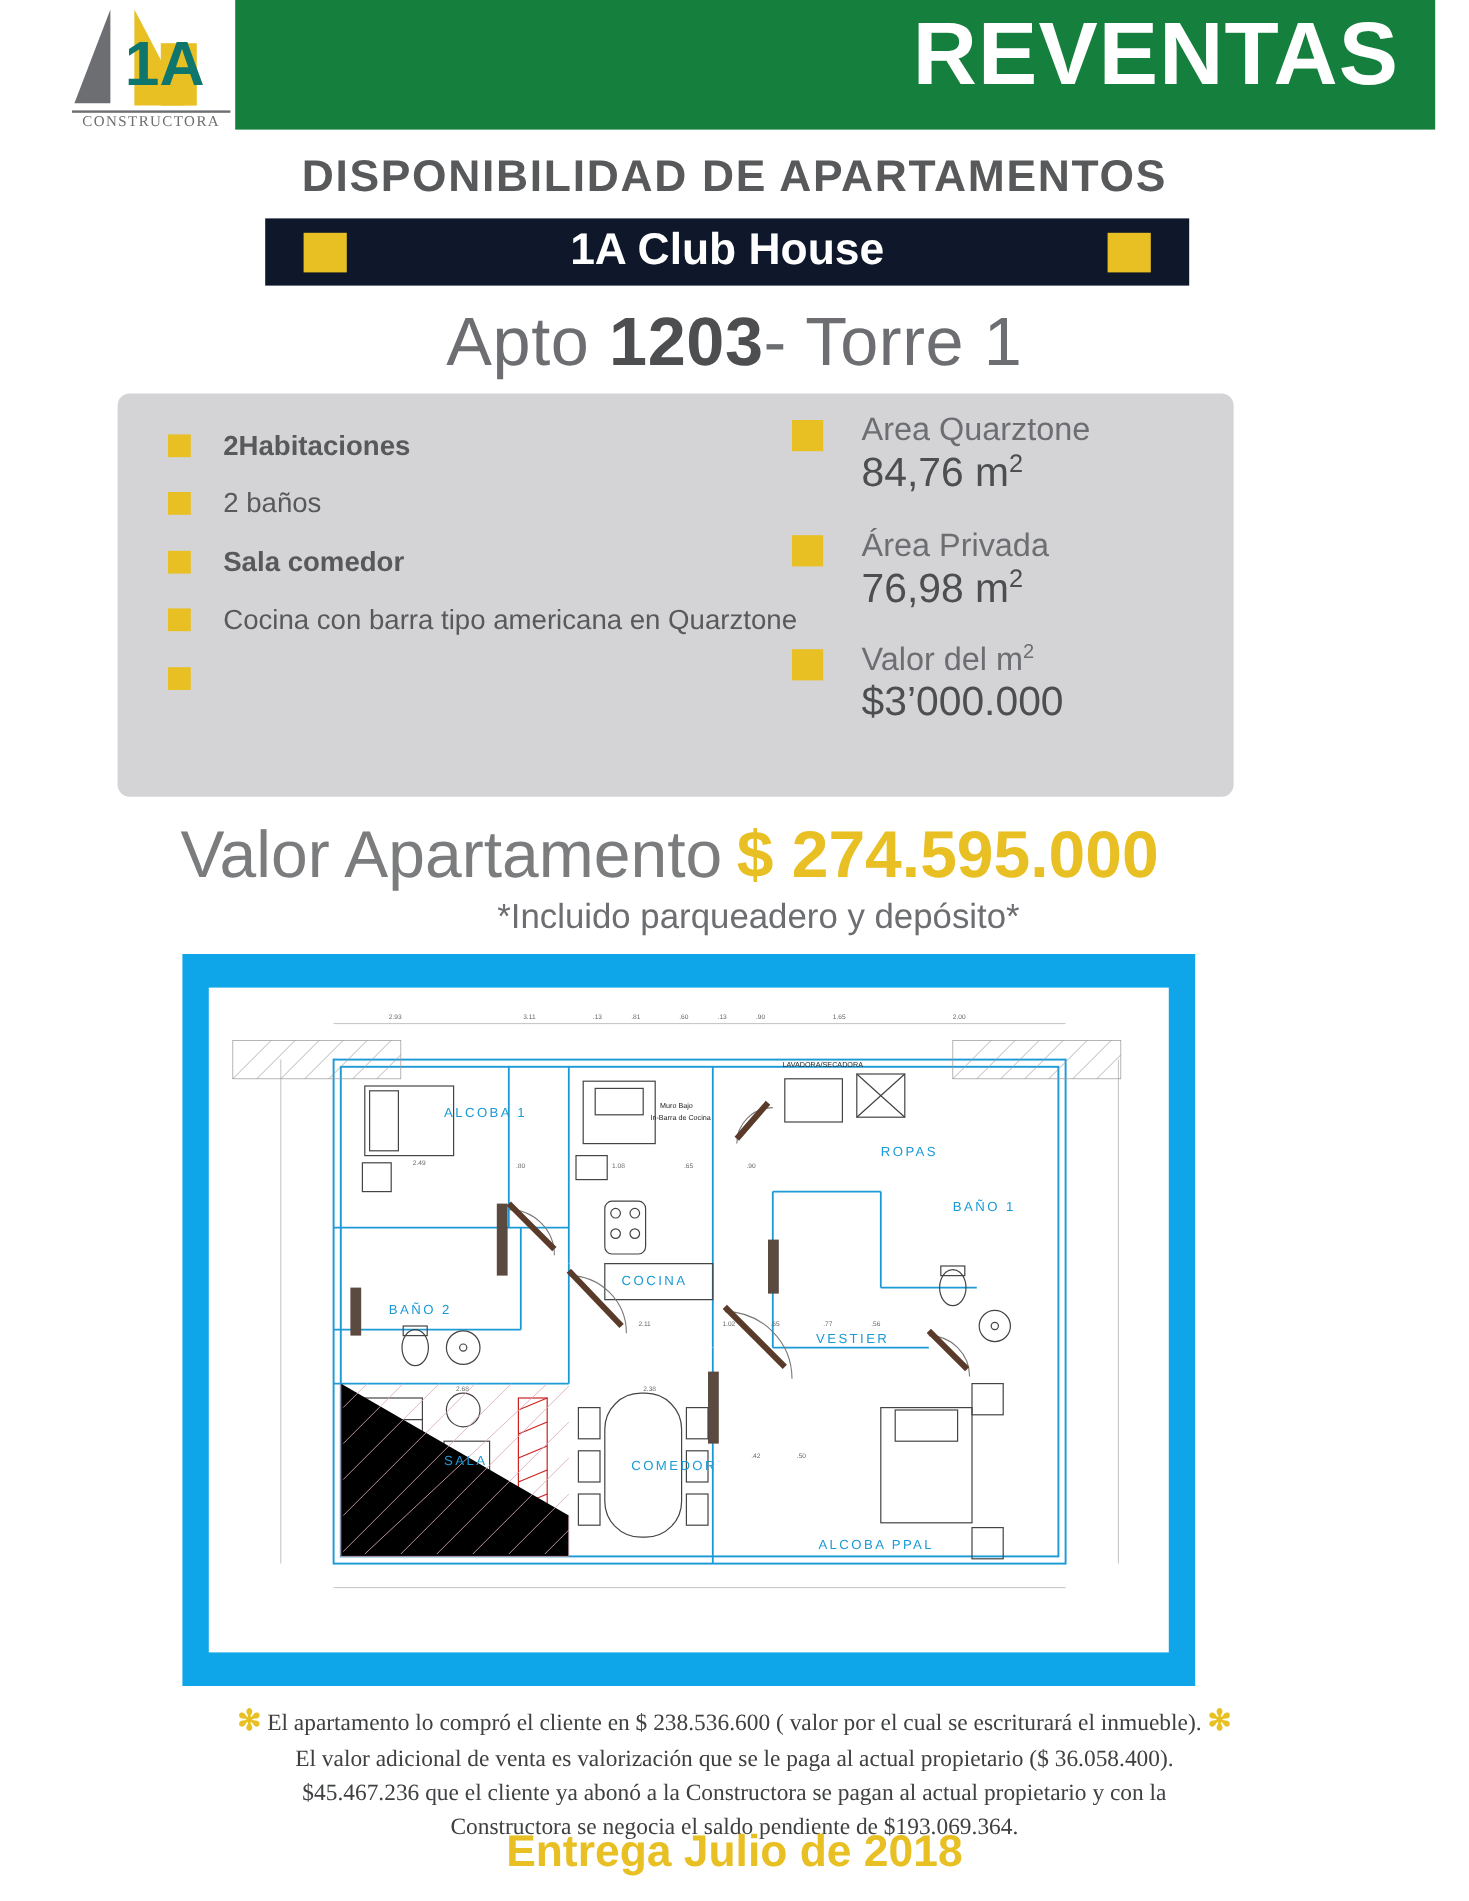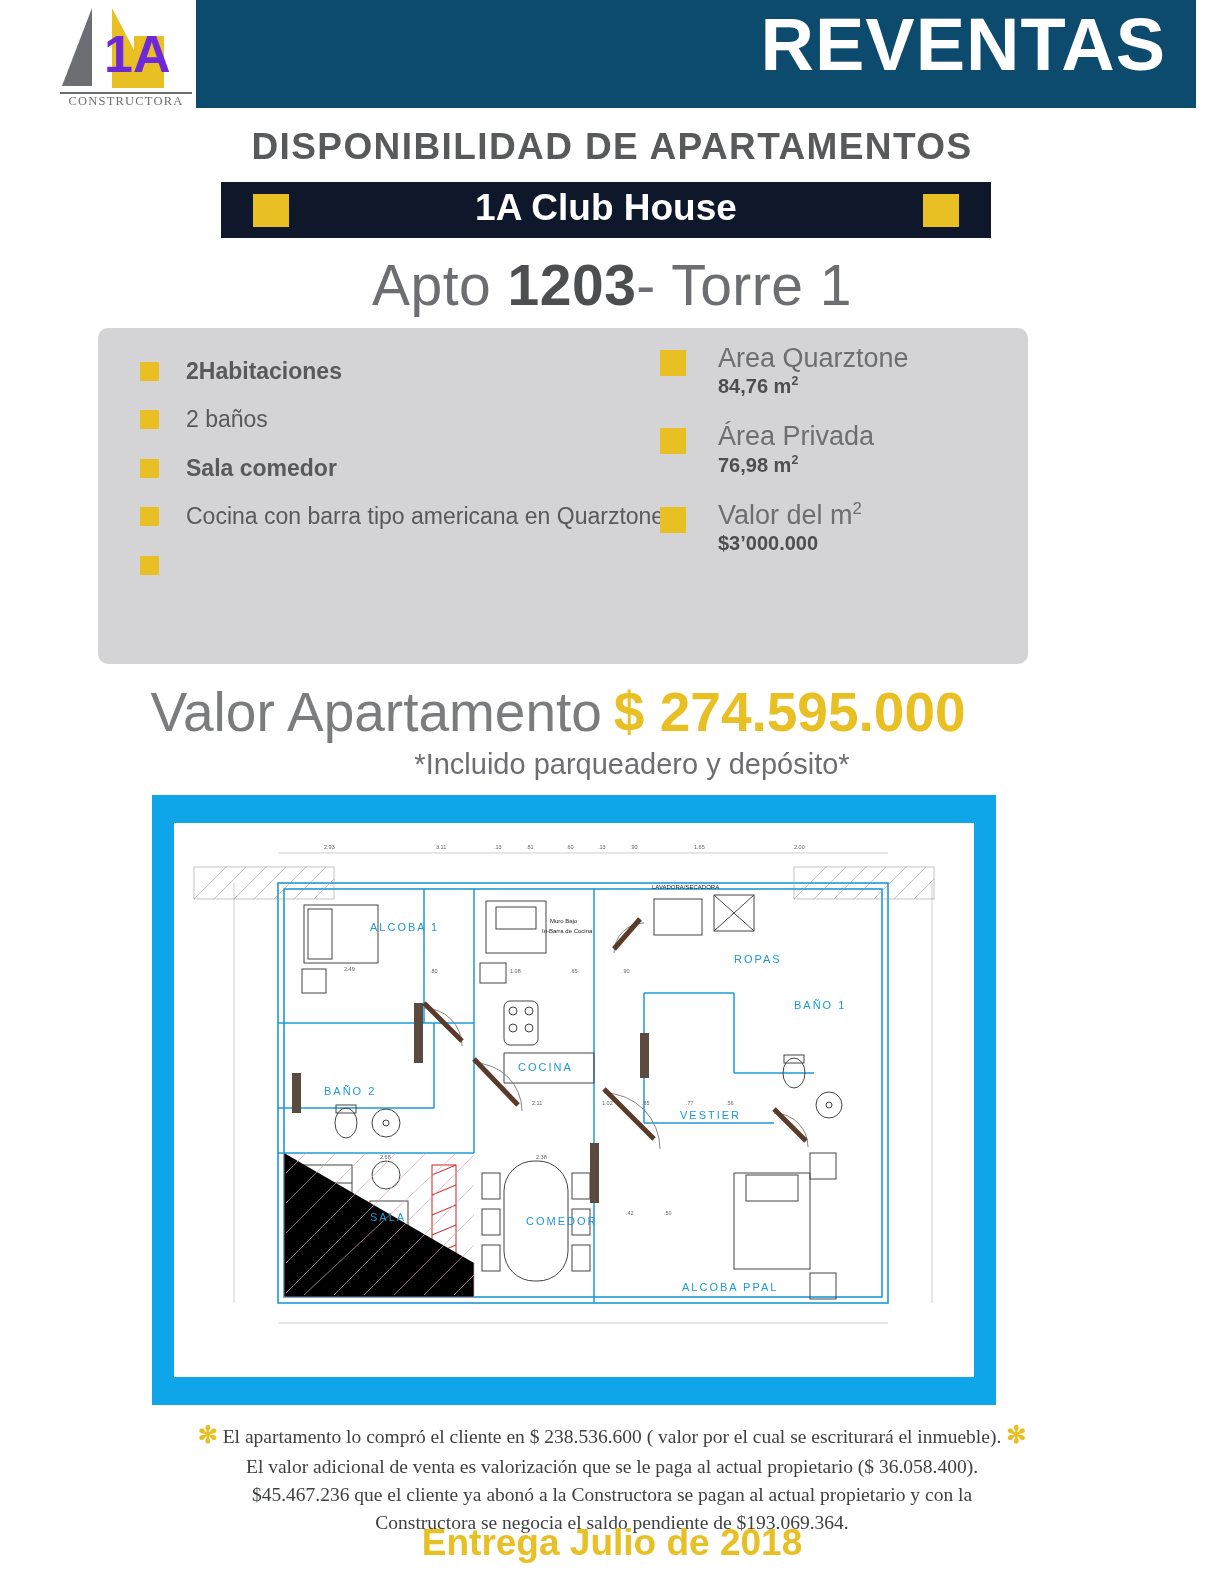--- a/index.html
+++ b/index.html
@@ -12,21 +12,21 @@
     color: #58595b;
     position: relative;
     overflow: hidden;
   }
 
   
   .header-band {
     position: absolute;
     left: 196px; top: 0;
     width: 1000px; height: 108px;
-    background: #0c4a6e;
+    background: #15803d;
   }
   .header-title {
     position: absolute;
     right: 30px; top: 8px;
     font-size: 74px;
     font-weight: bold;
     color: #ffffff;
     letter-spacing: 1px;
     line-height: 1;
   }
@@ -51,21 +51,21 @@
     border-right: 42px solid transparent;
     border-bottom: 80px solid #e8c024;
   }
   .logo-shape4 {
     position: absolute; left: 86px; top: 30px;
     width: 30px; height: 52px;
     background: #e8c024;
   }
   .logo-a {
     position: absolute; left: 56px; top: 18px;
-    font-size: 52px; font-weight: bold; color: #6d28d9;
+    font-size: 52px; font-weight: bold; color: #0f766e;
     font-family: "Liberation Sans", sans-serif;
     text-align: center;
   }
   .logo-text {
     position: absolute; left: 8px; top: 88px;
     width: 140px;
     text-align: center;
     font-size: 12.5px;
     letter-spacing: 1.2px;
     color: #6d6e71;
@@ -148,21 +148,21 @@
     margin-bottom: 22px;
   }
   .stat .b {
     position: absolute; left: 0; top: 8px;
     width: 26px; height: 26px; background: #e8c024;
   }
   .stat .label {
     font-size: 27px; color: #6d6e71; line-height: 1.2;
   }
   .stat .value {
-    font-size: 20px; font-weight: bold; color: #4d4e50; line-height: 1.2;
+    font-size: 34px; font-weight: normal; color: #4d4e50; line-height: 1.2;
   }
   sup { font-size: 0.62em; vertical-align: super; }
 
   
   .price-row {
     position: absolute; left: 0; top: 680px;
     width: 1116px; text-align: center;
     white-space: nowrap;
   }
   .price-label {

